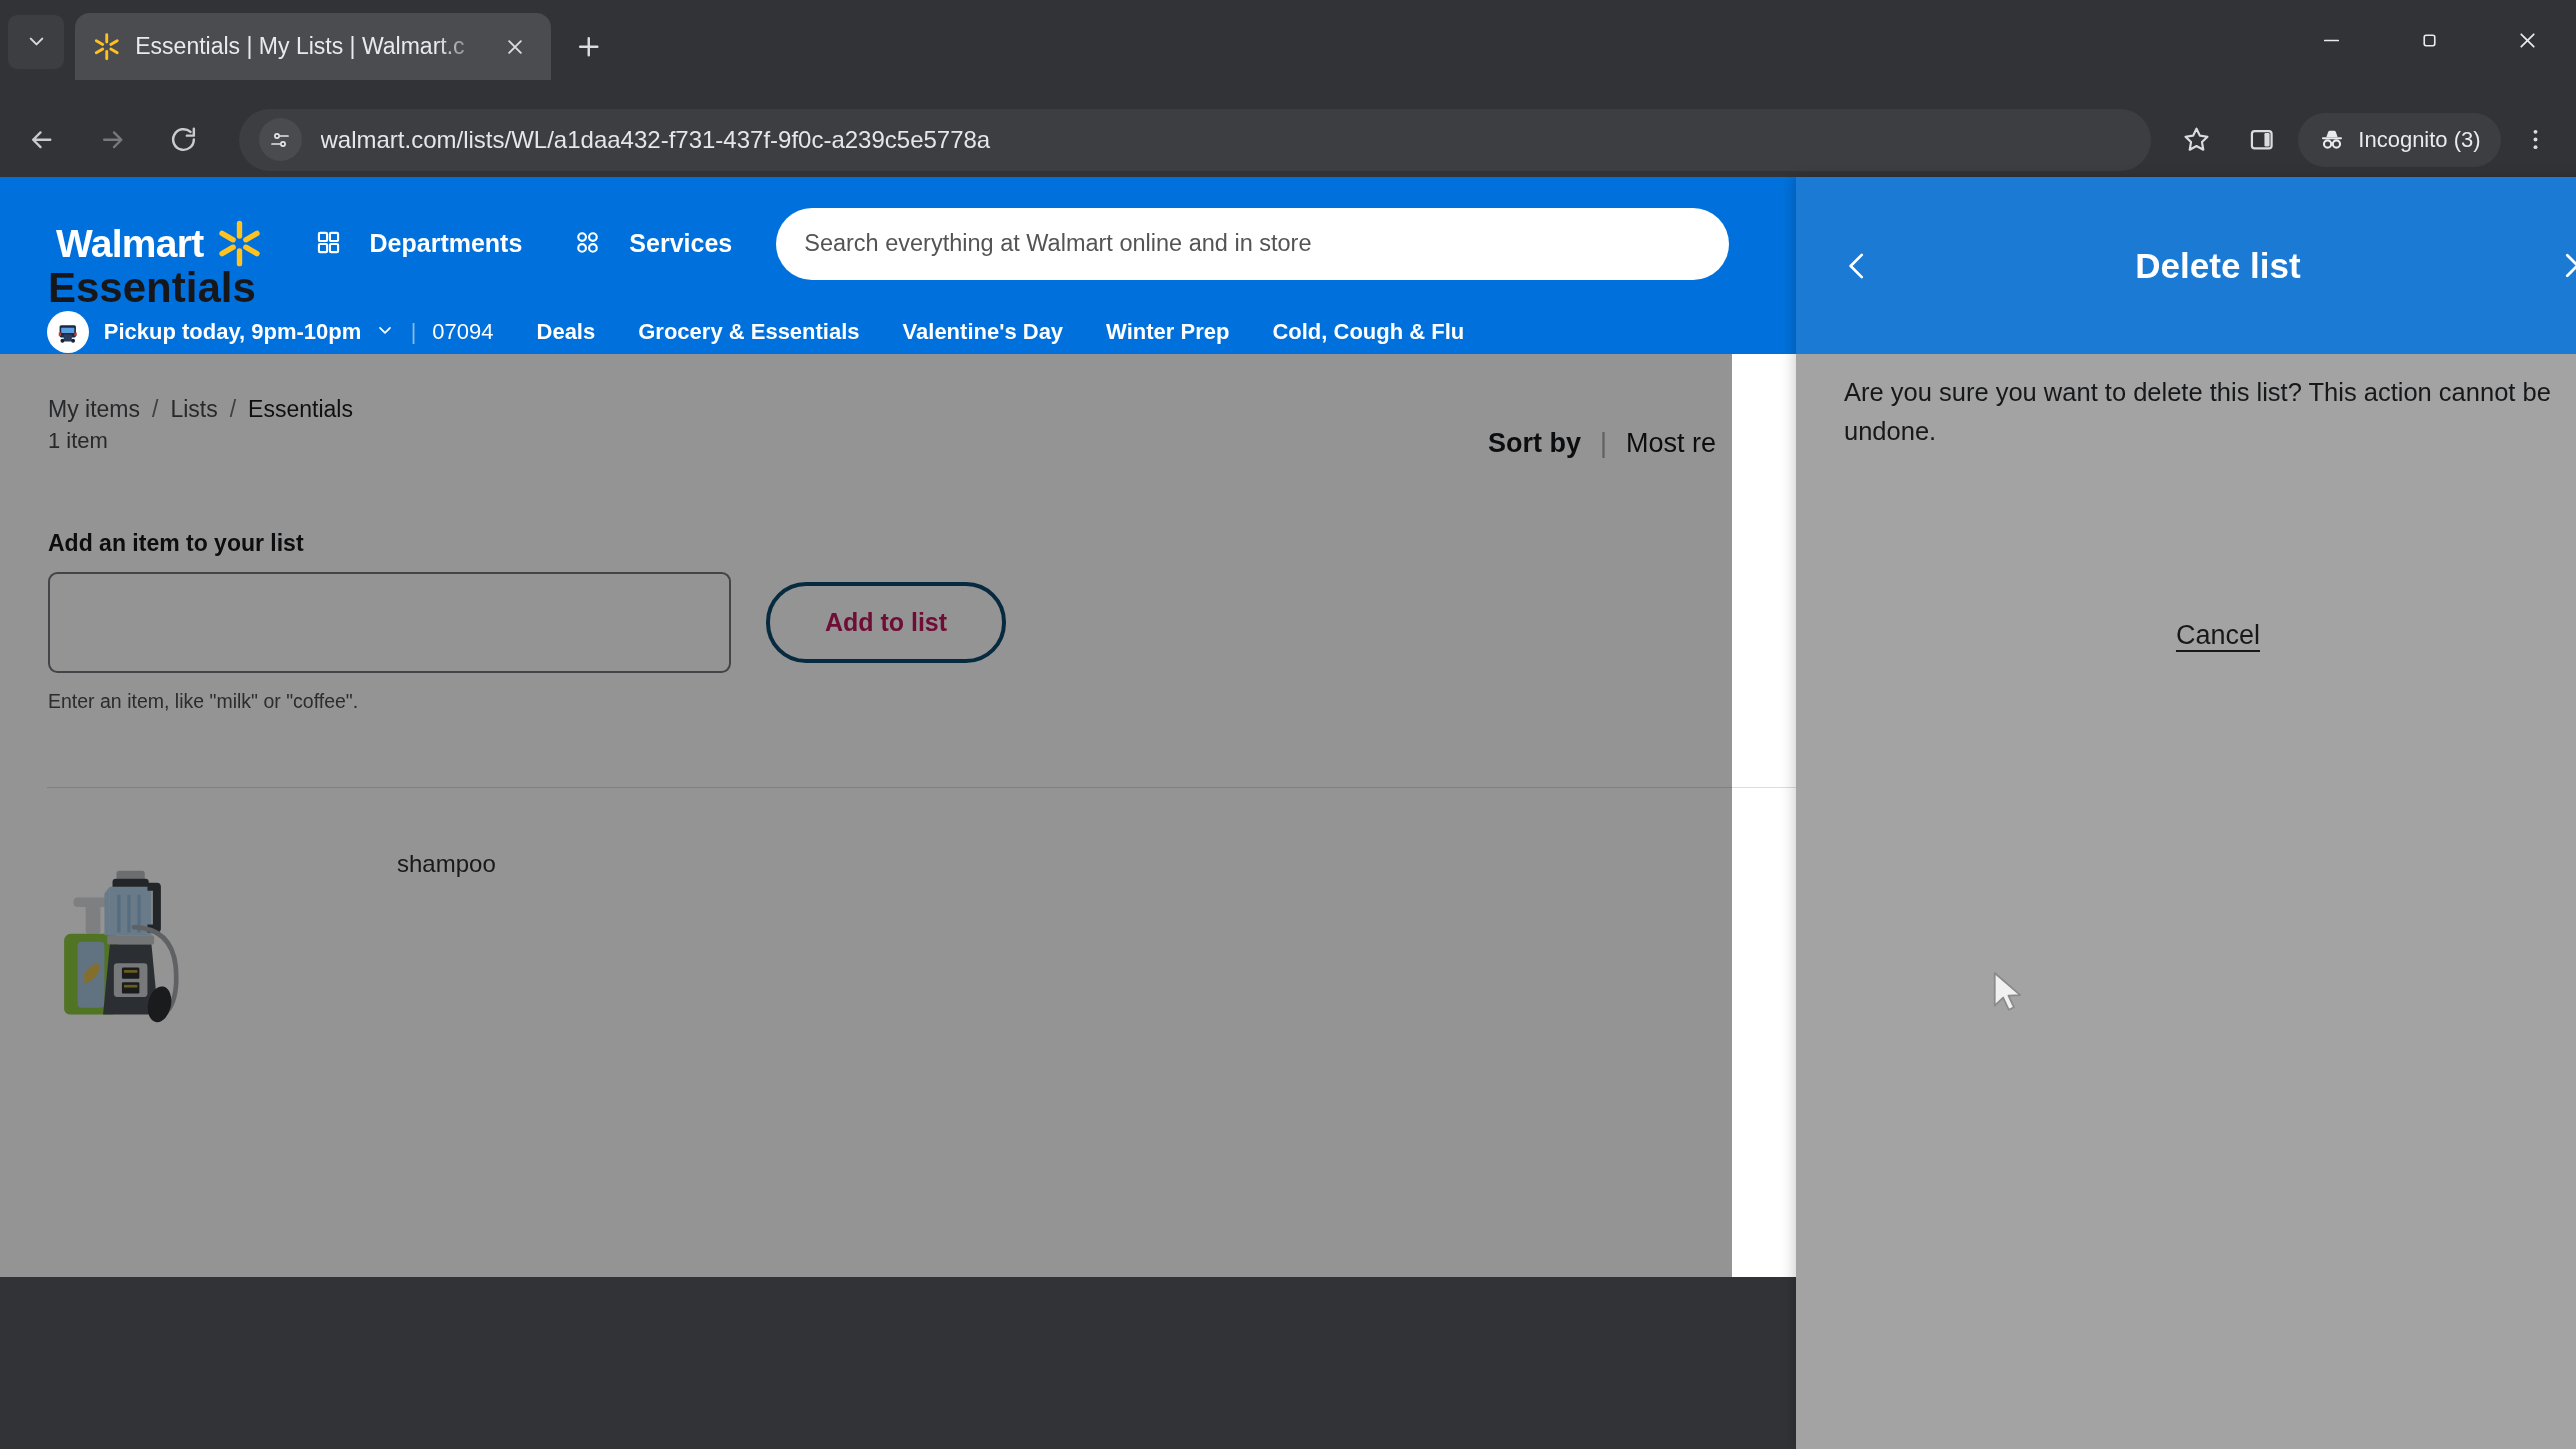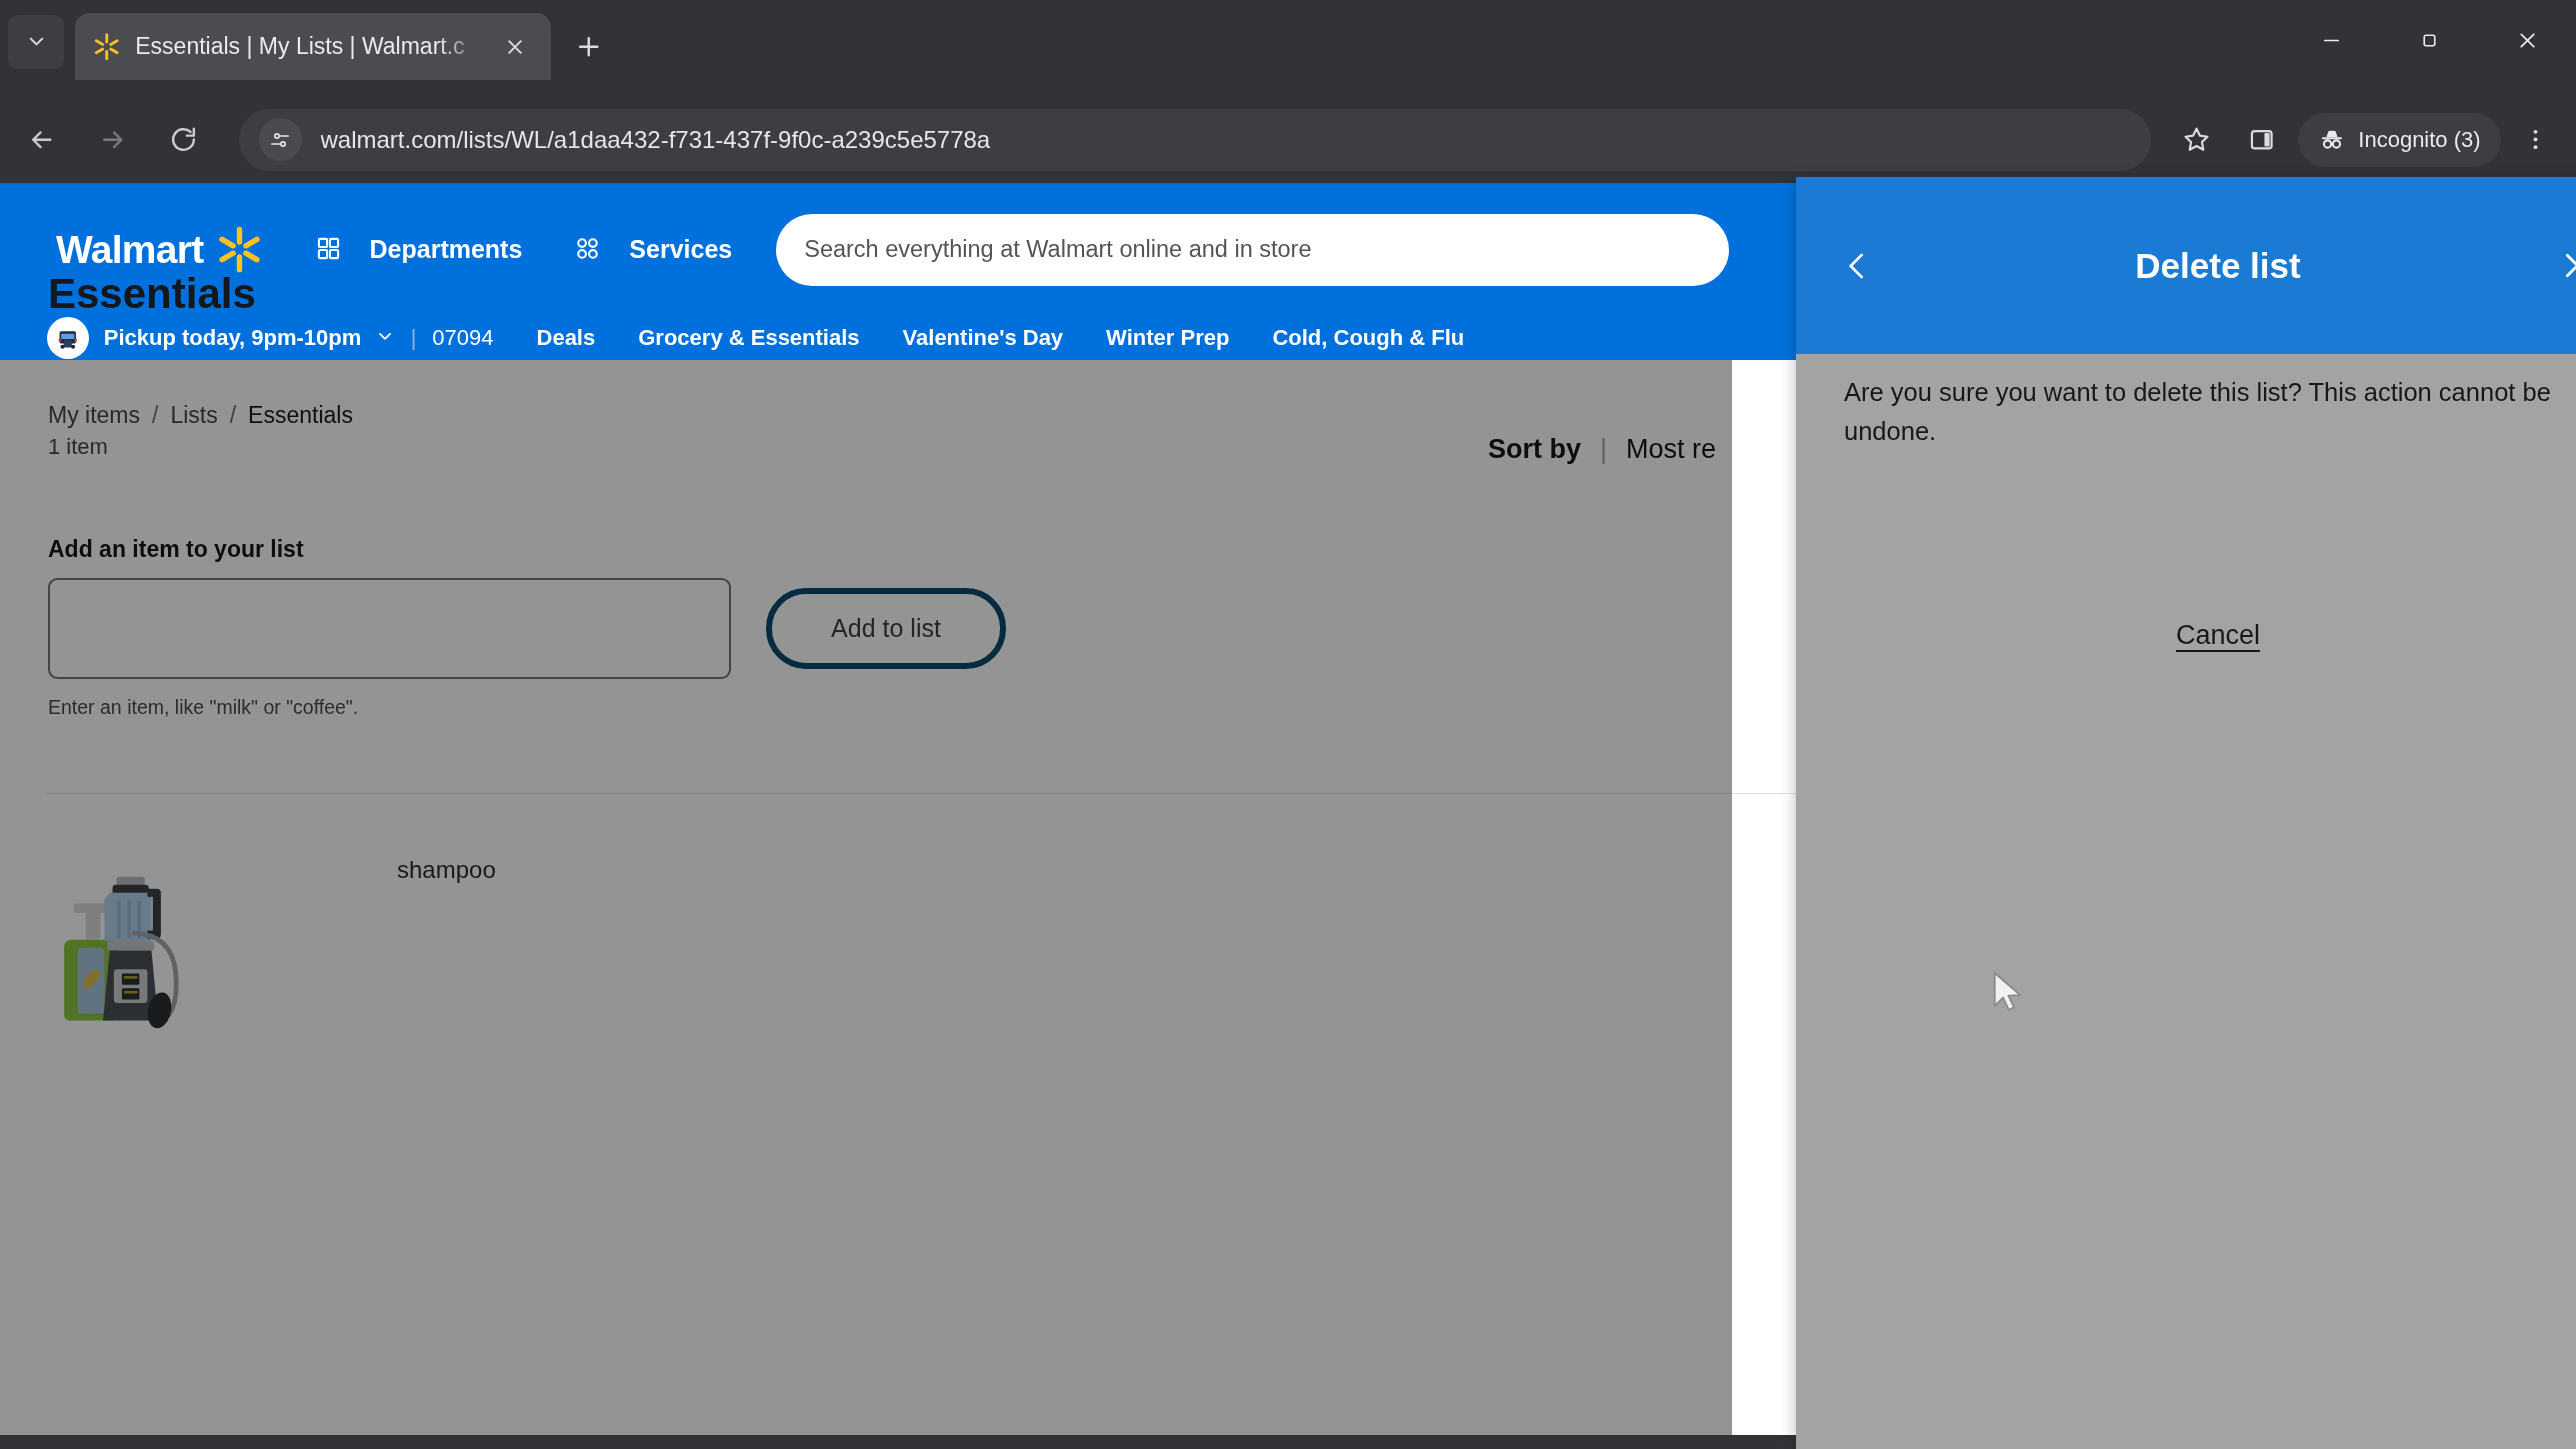--- a/index.html
+++ b/index.html
@@ -91,21 +91,21 @@
   #incognito-pill {
     height: 54px; border-radius: 27px; background: #3d3e42;
     display: flex; align-items: center; padding: 0 20px;
     margin-right: 5.4px; flex: 0 0 auto; cursor: pointer;
   }
   #incognito-pill .lbl { color: #e8eaed; font-size: 22px; margin-left: 12px; white-space: nowrap; }
   #menu-btn { width: 58px; height: 59px; margin-right: 12px; }
 
   
   #page {
-    position: absolute; left: 0; top: 183px; width: 2576px; height: 1252px;
+    position: absolute; left: 0; top: 177px; width: 2576px; height: 1100px;
     background: #ffffff; overflow: hidden;
   }
 
   
   #wm-header {
     position: absolute; left: 0; top: 0; width: 2576px; height: 177px;
     background: #0071dc;
   }
   #wm-row1 {
     position: absolute; left: 0; top: 0; width: 2576px; height: 133px;
@@ -171,23 +171,23 @@
 
   #add-section { position: absolute; left: 48px; top: 176px; }
   #add-label { font-size: 23px; font-weight: bold; color: #16171a; }
   #add-row { display: flex; align-items: flex-start; margin-top: 14.8px; }
   #add-input {
     width: 683px; height: 101px; border: 2px solid #74767c; border-radius: 9.4px;
     background: #fff; cursor: text;
   }
   #add-to-list-btn {
     margin-left: 35px; width: 240px; height: 81px; margin-top: 10.7px;
-    border: 6px solid #0c4a6e; border-radius: 40px; background: transparent;
-    display: flex; align-items: center; justify-content: center;
-    color: #404040; font-size: 25px; font-weight: normal; cursor: pointer;
+    border: 4px solid #0c4a6e; border-radius: 40px; background: transparent;
+    display: flex; align-items: center; justify-content: center;
+    color: #be185d; font-size: 25px; font-weight: bold; cursor: pointer;
   }
   #add-hint { margin-top: 17.4px; font-size: 19.5px; color: #4b4c4f; }
 
   #divider { position: absolute; left: 47px; top: 1104px; width: 2455px; height: 1.3px; background: #dcdde0; transform: translateY(-671px); }
 
   #list-item-row { position: absolute; left: 48px; top: 479px; display: flex; align-items: flex-start; }
   #item-thumb { width: 215px; height: 215px; position: relative; }
   #item-name { margin-left: 134px; margin-top: 17.4px; font-size: 24px; color: #2c2d30; }
 
   

